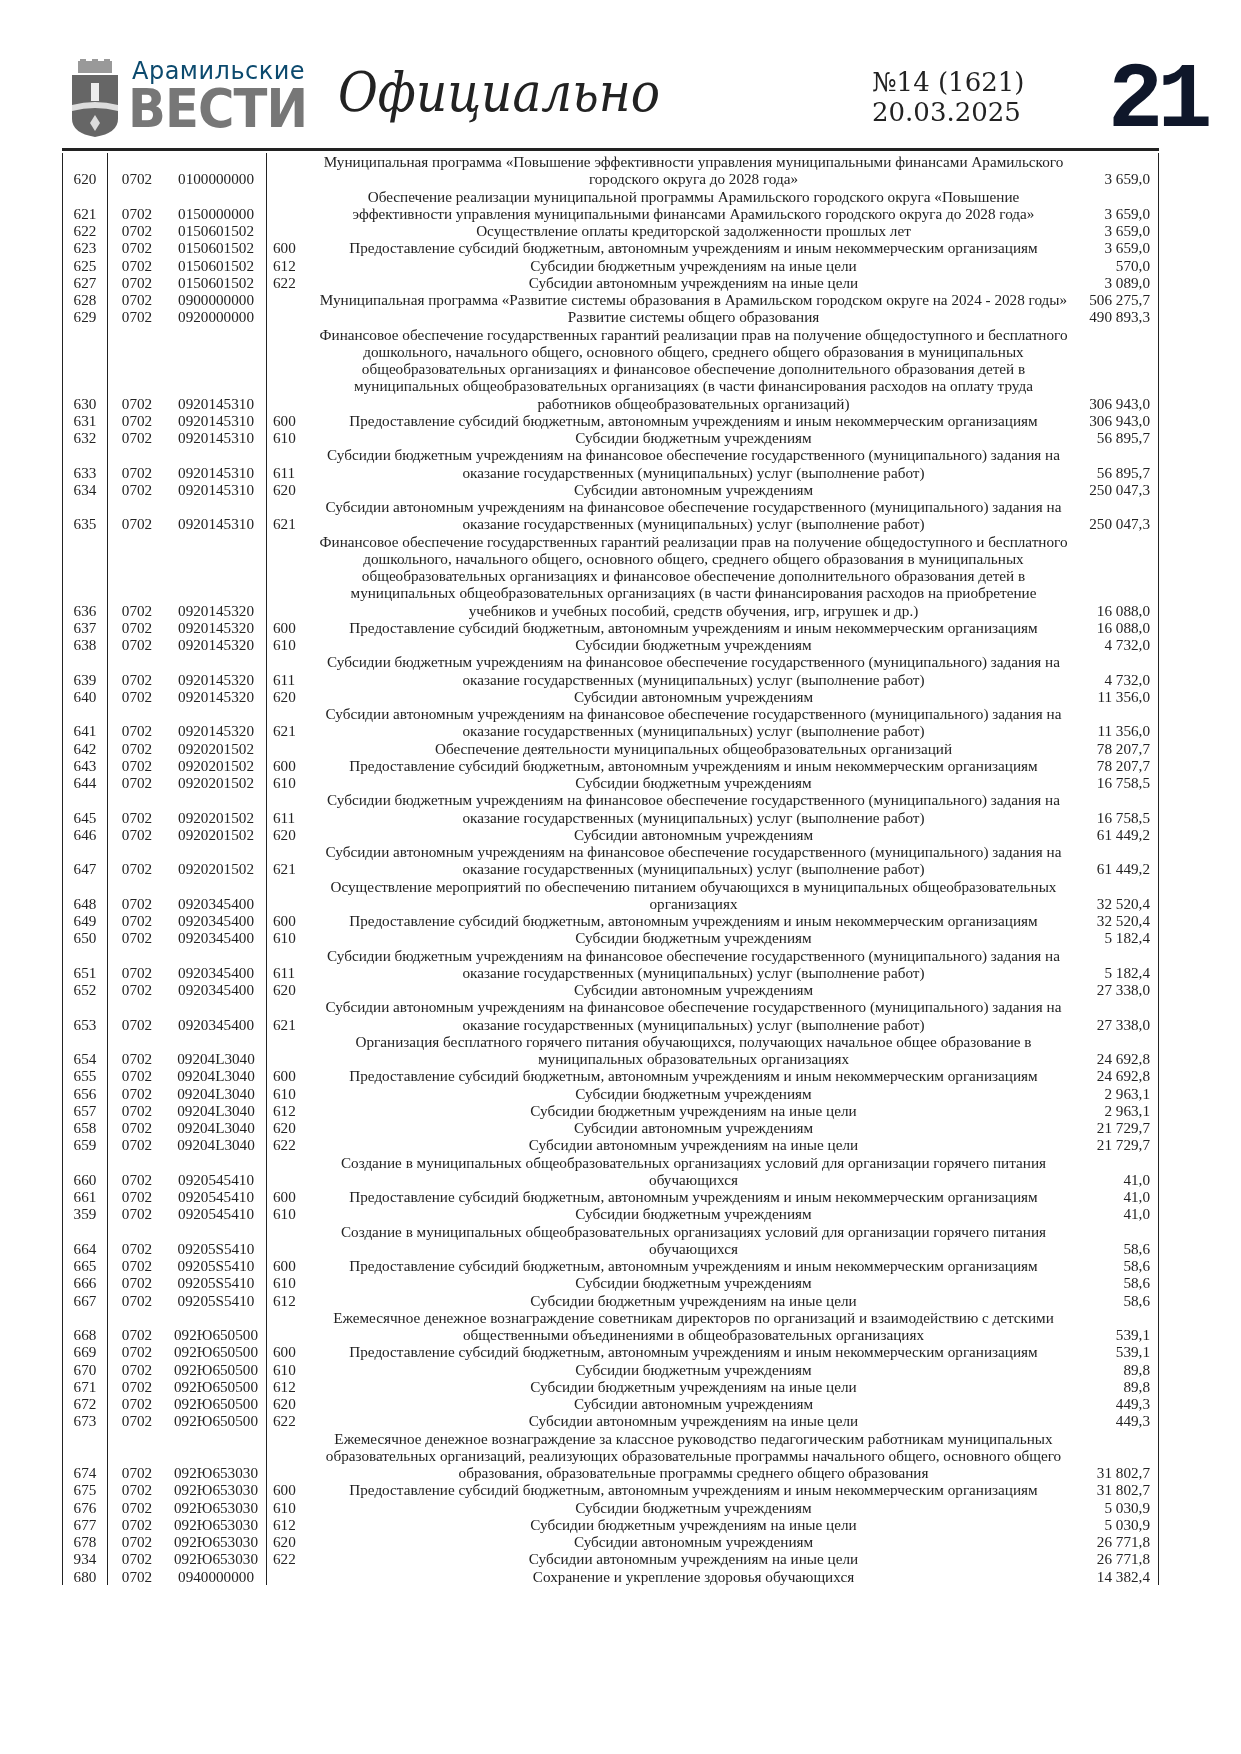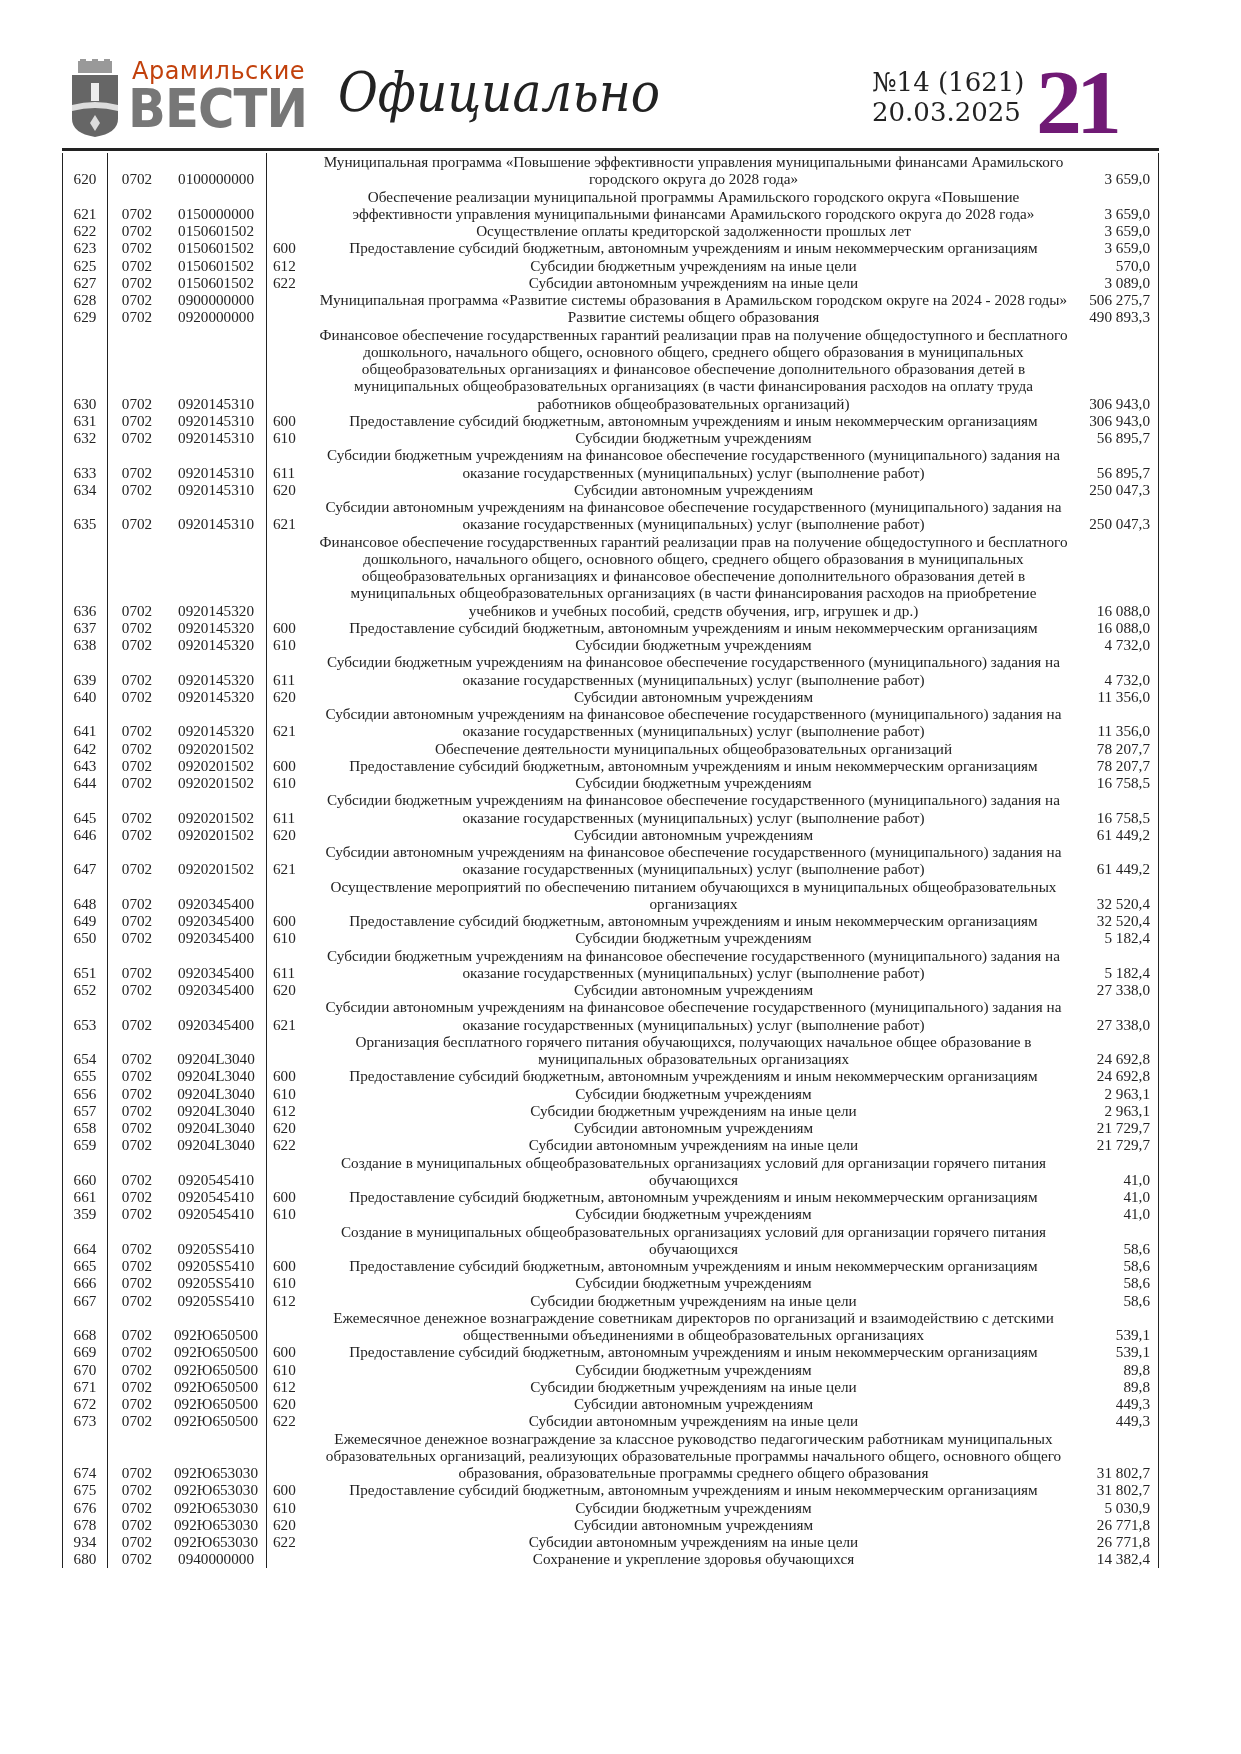--- a/index.html
+++ b/index.html
@@ -1,23 +1,23 @@
 <!DOCTYPE html>
 <html><head>
 <meta charset="utf-8">
 <style>
   html,body{margin:0;padding:0;background:#fff;}
   body{width:1241px;height:1754px;position:relative;overflow:hidden;color:#222;}
   .header{position:absolute;left:60px;top:55px;width:1100px;height:90px;}
   .logo{position:absolute;left:6px;top:4px;width:58px;height:78px;}
-  .brand-top{position:absolute;left:72px;top:2px;font-family:"DejaVu Sans",sans-serif;font-size:24px;color:#c2410c;letter-spacing:0.5px;text-align:center;}
+  .brand-top{position:absolute;left:72px;top:2px;font-family:"DejaVu Sans",sans-serif;font-size:24px;color:#0c4a6e;letter-spacing:0.5px;text-align:center;}
   .brand-main{position:absolute;left:68px;top:22px;font-family:"DejaVu Sans",sans-serif;font-weight:bold;font-size:54px;color:#777;letter-spacing:-1px;transform:scaleX(0.92);transform-origin:left;}
   .section-title{position:absolute;left:278px;top:6px;font-family:"DejaVu Serif",serif;font-style:italic;font-size:54px;color:#222;transform:scaleX(0.9);transform-origin:left;}
   .issue{position:absolute;left:812px;top:12px;font-family:"DejaVu Serif",serif;font-size:26px;line-height:30px;text-align:left;width:210px;color:#222;}
-  .page-num{position:absolute;left:976px;top:-6px;font-family:Liberation Serif, serif;font-weight:bold;font-size:92px;color:#701a75;letter-spacing:-6px;}
+  .page-num{position:absolute;left:1048px;top:-6px;font-family:Liberation Mono, monospace;font-weight:bold;font-size:92px;color:#0f172a;letter-spacing:-6px;}
   .rule{position:absolute;left:62px;top:148px;width:1097px;height:3px;background:#222;}
   table{position:absolute;left:62px;top:153px;width:1097px;border-collapse:collapse;font-family:"Liberation Serif",serif;font-size:15.2px;line-height:17.25px;color:#222;}
   td{padding:0;vertical-align:bottom;}
   td.n{width:44px;text-align:center;border-left:1.5px solid #222;}
   td.sec{width:58px;text-align:center;border-left:1.5px solid #222;}
   td.code{width:100px;text-align:center;}
   td.vr{width:42px;text-align:left;padding-left:6px;border-left:1.5px solid #222;}
   td.desc{text-align:center;padding:0 4px;}
   td.amt{width:78px;text-align:right;padding-right:8px;border-right:1.5px solid #222;}
 </style>
@@ -474,20 +474,28 @@
       </tr>
       <tr>
         <td class="n">676</td>
         <td class="sec">0702</td>
         <td class="code">092Ю653030</td>
         <td class="vr">610</td>
         <td class="desc">Субсидии бюджетным учреждениям</td>
         <td class="amt">5 030,9</td>
       </tr>
       <tr>
+        <td class="n">677</td>
+        <td class="sec">0702</td>
+        <td class="code">092Ю653030</td>
+        <td class="vr">612</td>
+        <td class="desc">Субсидии бюджетным учреждениям на иные цели</td>
+        <td class="amt">5 030,9</td>
+      </tr>
+      <tr>
         <td class="n">678</td>
         <td class="sec">0702</td>
         <td class="code">092Ю653030</td>
         <td class="vr">620</td>
         <td class="desc">Субсидии автономным учреждениям</td>
         <td class="amt">26 771,8</td>
       </tr>
       <tr>
         <td class="n">934</td>
         <td class="sec">0702</td>

